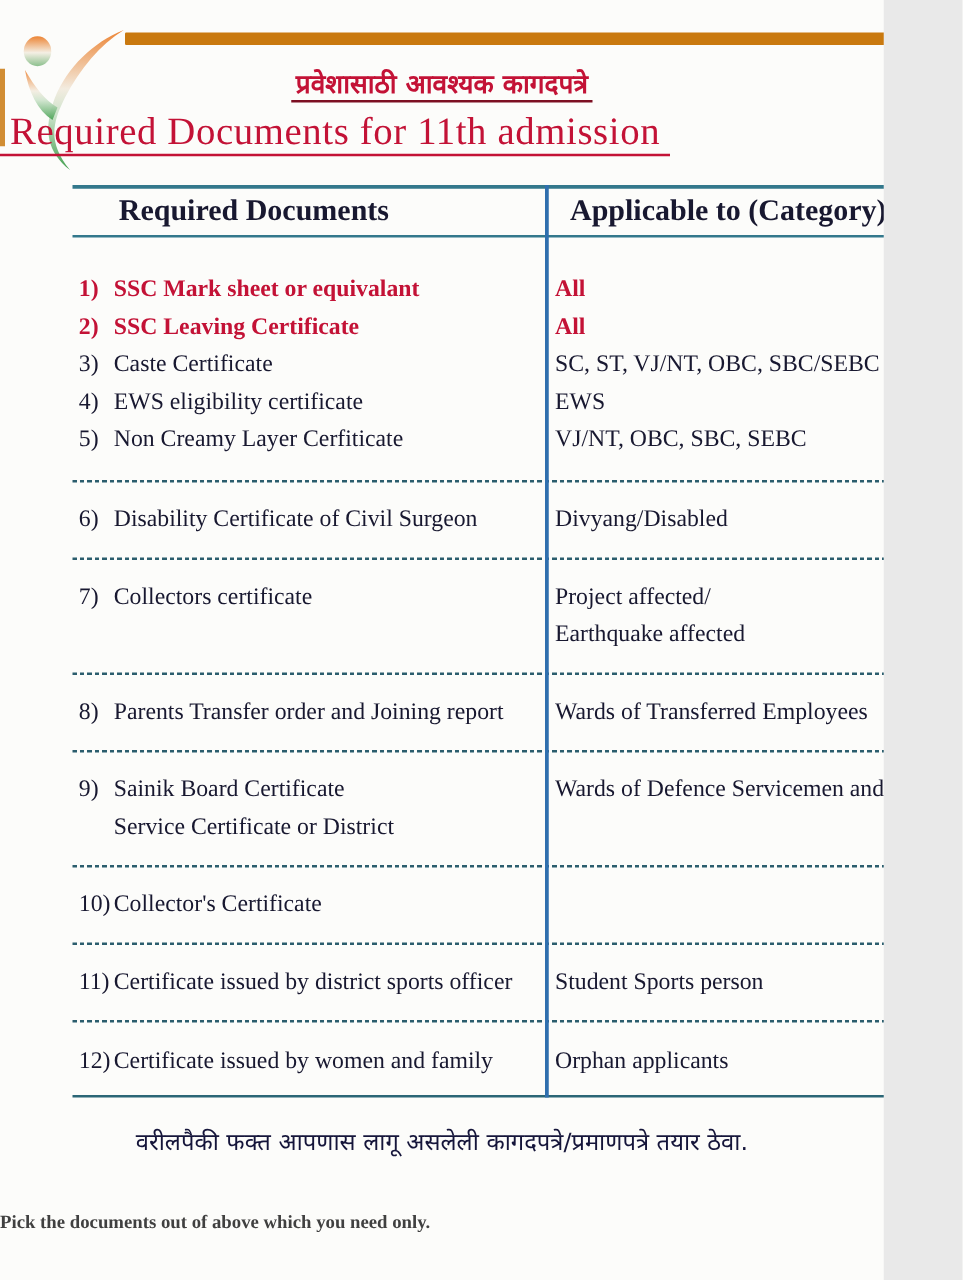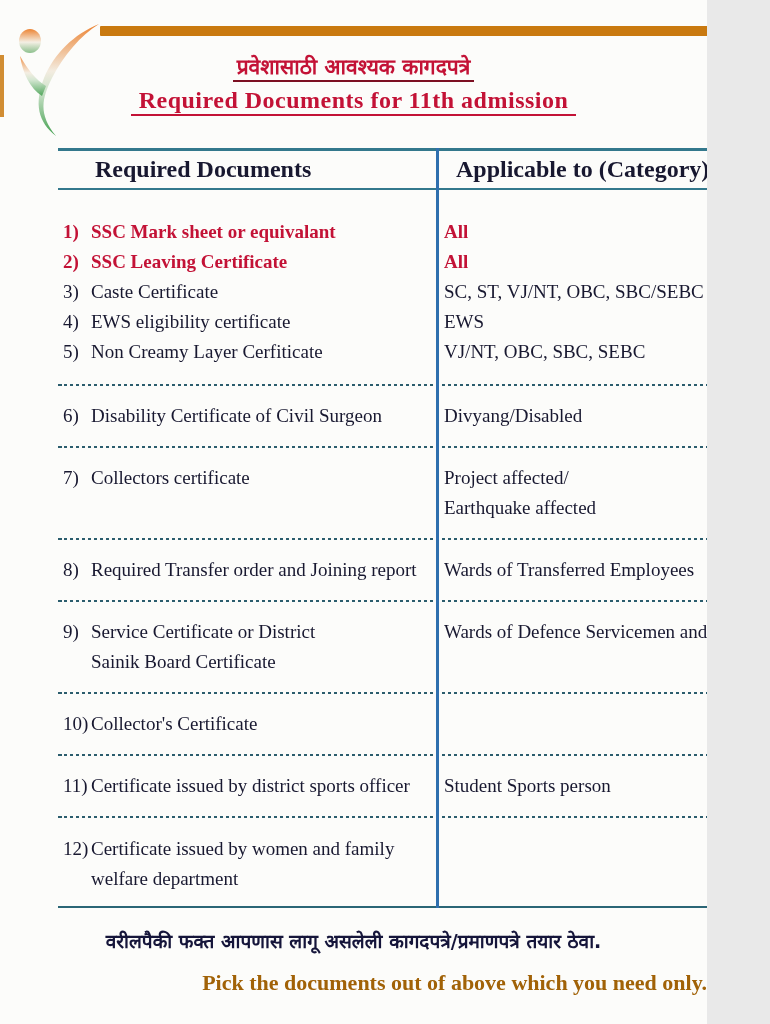--- a/index.html
+++ b/index.html
@@ -18,22 +18,22 @@
 
   
   .logo{position:absolute;left:6px;top:18px;width:96px;height:120px;}
   .left-strip{position:absolute;left:0;top:55px;width:4px;height:62px;background:var(--accent);opacity:.85;}
   .top-bar{position:absolute;left:100px;top:26px;width:660px;height:10px;background:var(--accent);border-radius:1px;}
 
   
   .title-mr{position:absolute;top:52px;left:0;width:100%;text-align:center;
     font-family:"DejaVu Sans",sans-serif;font-weight:bold;font-size:21px;color:var(--red);}
   .title-mr span{border-bottom:2px solid #7c0f22;padding:0 4px 1px;}
-  .title-en{position:absolute;top:87px;left:0;width:100%;text-align:center;
-    font-weight:bold;font-size:24px;color:var(--red);letter-spacing:.5px;}
+  .title-en{position:absolute;top:87px;left:0;width:100%;text-align:left;
+    font-weight:normal;font-size:31px;color:var(--red);letter-spacing:.5px;}
   .title-en span{border-bottom:2.5px solid var(--red);padding:0 8px 1px;}
 
   
   .doc-table{position:absolute;left:58px;top:148px;width:660px;color:var(--navy);}
   .thead{display:flex;border-top:3px solid var(--teal);border-bottom:2.5px solid var(--teal);
     height:42px;align-items:center;font-weight:bold;font-size:24px;}
   .th-left{flex:0 0 379px;padding-left:37px;}
   .th-right{flex:1;padding-left:19px;}
   .tbody{border-bottom:2.5px solid #2b6676;}
   .vline{position:absolute;left:378px;top:0;bottom:0;width:2.5px;background:var(--blue);}
@@ -43,24 +43,24 @@
   .row{display:flex;font-size:19px;line-height:30px;}
   .cell{white-space:pre-wrap;}
   .cell.left{flex:0 0 379px;display:flex;padding-left:5px;}
   .cell.left .num{flex:0 0 28px;}
   .cell.left .lines{flex:1;padding-right:6px;}
   .cell.right{flex:1;padding-left:7px;padding-right:2px;}
   .row.hl{color:var(--red);font-weight:bold;}
   .dashline{height:2px;background:repeating-linear-gradient(90deg,var(--dash) 0 3.5px,transparent 3.5px 6px);}
 
   
-  .footer-mr{position:absolute;top:928px;left:0;width:100%;text-align:center;
-    font-family:"DejaVu Sans",sans-serif;font-weight:bold;font-size:19px;color:#15153a;}
-  .footer-en{position:absolute;top:970px;left:0;width:100%;text-align:right;
-    font-weight:bold;font-size:22px;color:#a16207;}
+  .footer-mr{position:absolute;top:900px;left:0;width:100%;text-align:center;
+    font-family:"DejaVu Sans",sans-serif;font-weight:normal;font-size:19px;color:#15153a;}
+  .footer-en{position:absolute;top:970px;left:0;width:100%;text-align:left;
+    font-weight:bold;font-size:15px;color:#404040;}
 </style>
 </head>
 <body>
 
 <div class="page">
 
   <div class="left-strip"></div>
 
   <div class="logo">
     <svg width="96" height="120" viewBox="0 0 96 120" xmlns="http://www.w3.org/2000/svg">
@@ -130,48 +130,49 @@
         <div class="dashline"></div>
         <div class="section s2">
           <div class="row">
             <div class="cell left"><span class="num">7)</span><div class="lines"><div>Collectors certificate</div></div></div>
             <div class="cell right"><div>Project affected/</div><div>Earthquake affected</div></div>
           </div>
         </div>
         <div class="dashline"></div>
         <div class="section s3">
           <div class="row">
-            <div class="cell left"><span class="num">8)</span><div class="lines"><div>Required Transfer order and Joining report</div></div></div>
+            <div class="cell left"><span class="num">8)</span><div class="lines"><div>Parents Transfer order and Joining report</div></div></div>
             <div class="cell right"><div>Wards of Transferred Employees</div></div>
           </div>
         </div>
         <div class="dashline"></div>
         <div class="section s4">
           <div class="row">
-            <div class="cell left"><span class="num">9)</span><div class="lines"><div>Service Certificate or District</div><div>Sainik Board Certificate</div></div></div>
+            <div class="cell left"><span class="num">9)</span><div class="lines"><div>Sainik Board Certificate</div><div>Service Certificate or District</div></div></div>
             <div class="cell right"><div>Wards of Defence Servicemen and</div></div>
           </div>
         </div>
         <div class="dashline"></div>
         <div class="section s5">
           <div class="row">
             <div class="cell left"><span class="num">10)</span><div class="lines"><div>Collector's Certificate</div></div></div>
           </div>
         </div>
         <div class="dashline"></div>
         <div class="section s6">
           <div class="row">
             <div class="cell left"><span class="num">11)</span><div class="lines"><div>Certificate issued by district sports officer</div></div></div>
             <div class="cell right"><div>Student Sports person</div></div>
           </div>
         </div>
         <div class="dashline"></div>
         <div class="section s7">
           <div class="row">
-            <div class="cell left"><span class="num">12)</span><div class="lines"><div>Certificate issued by women and family</div><div>welfare department</div></div></div>
+            <div class="cell left"><span class="num">12)</span><div class="lines"><div>Certificate issued by women and family</div></div></div>
+            <div class="cell right"><div>Orphan applicants</div></div>
           </div>
         </div>
       </div>
     <div class="vline"></div>
   </div>
 
   <div class="footer-mr">वरीलपैकी फक्त आपणास लागू असलेली कागदपत्रे/प्रमाणपत्रे तयार ठेवा.</div>
   <div class="footer-en">Pick the documents out of above which you need only.</div>
 
 </div>

